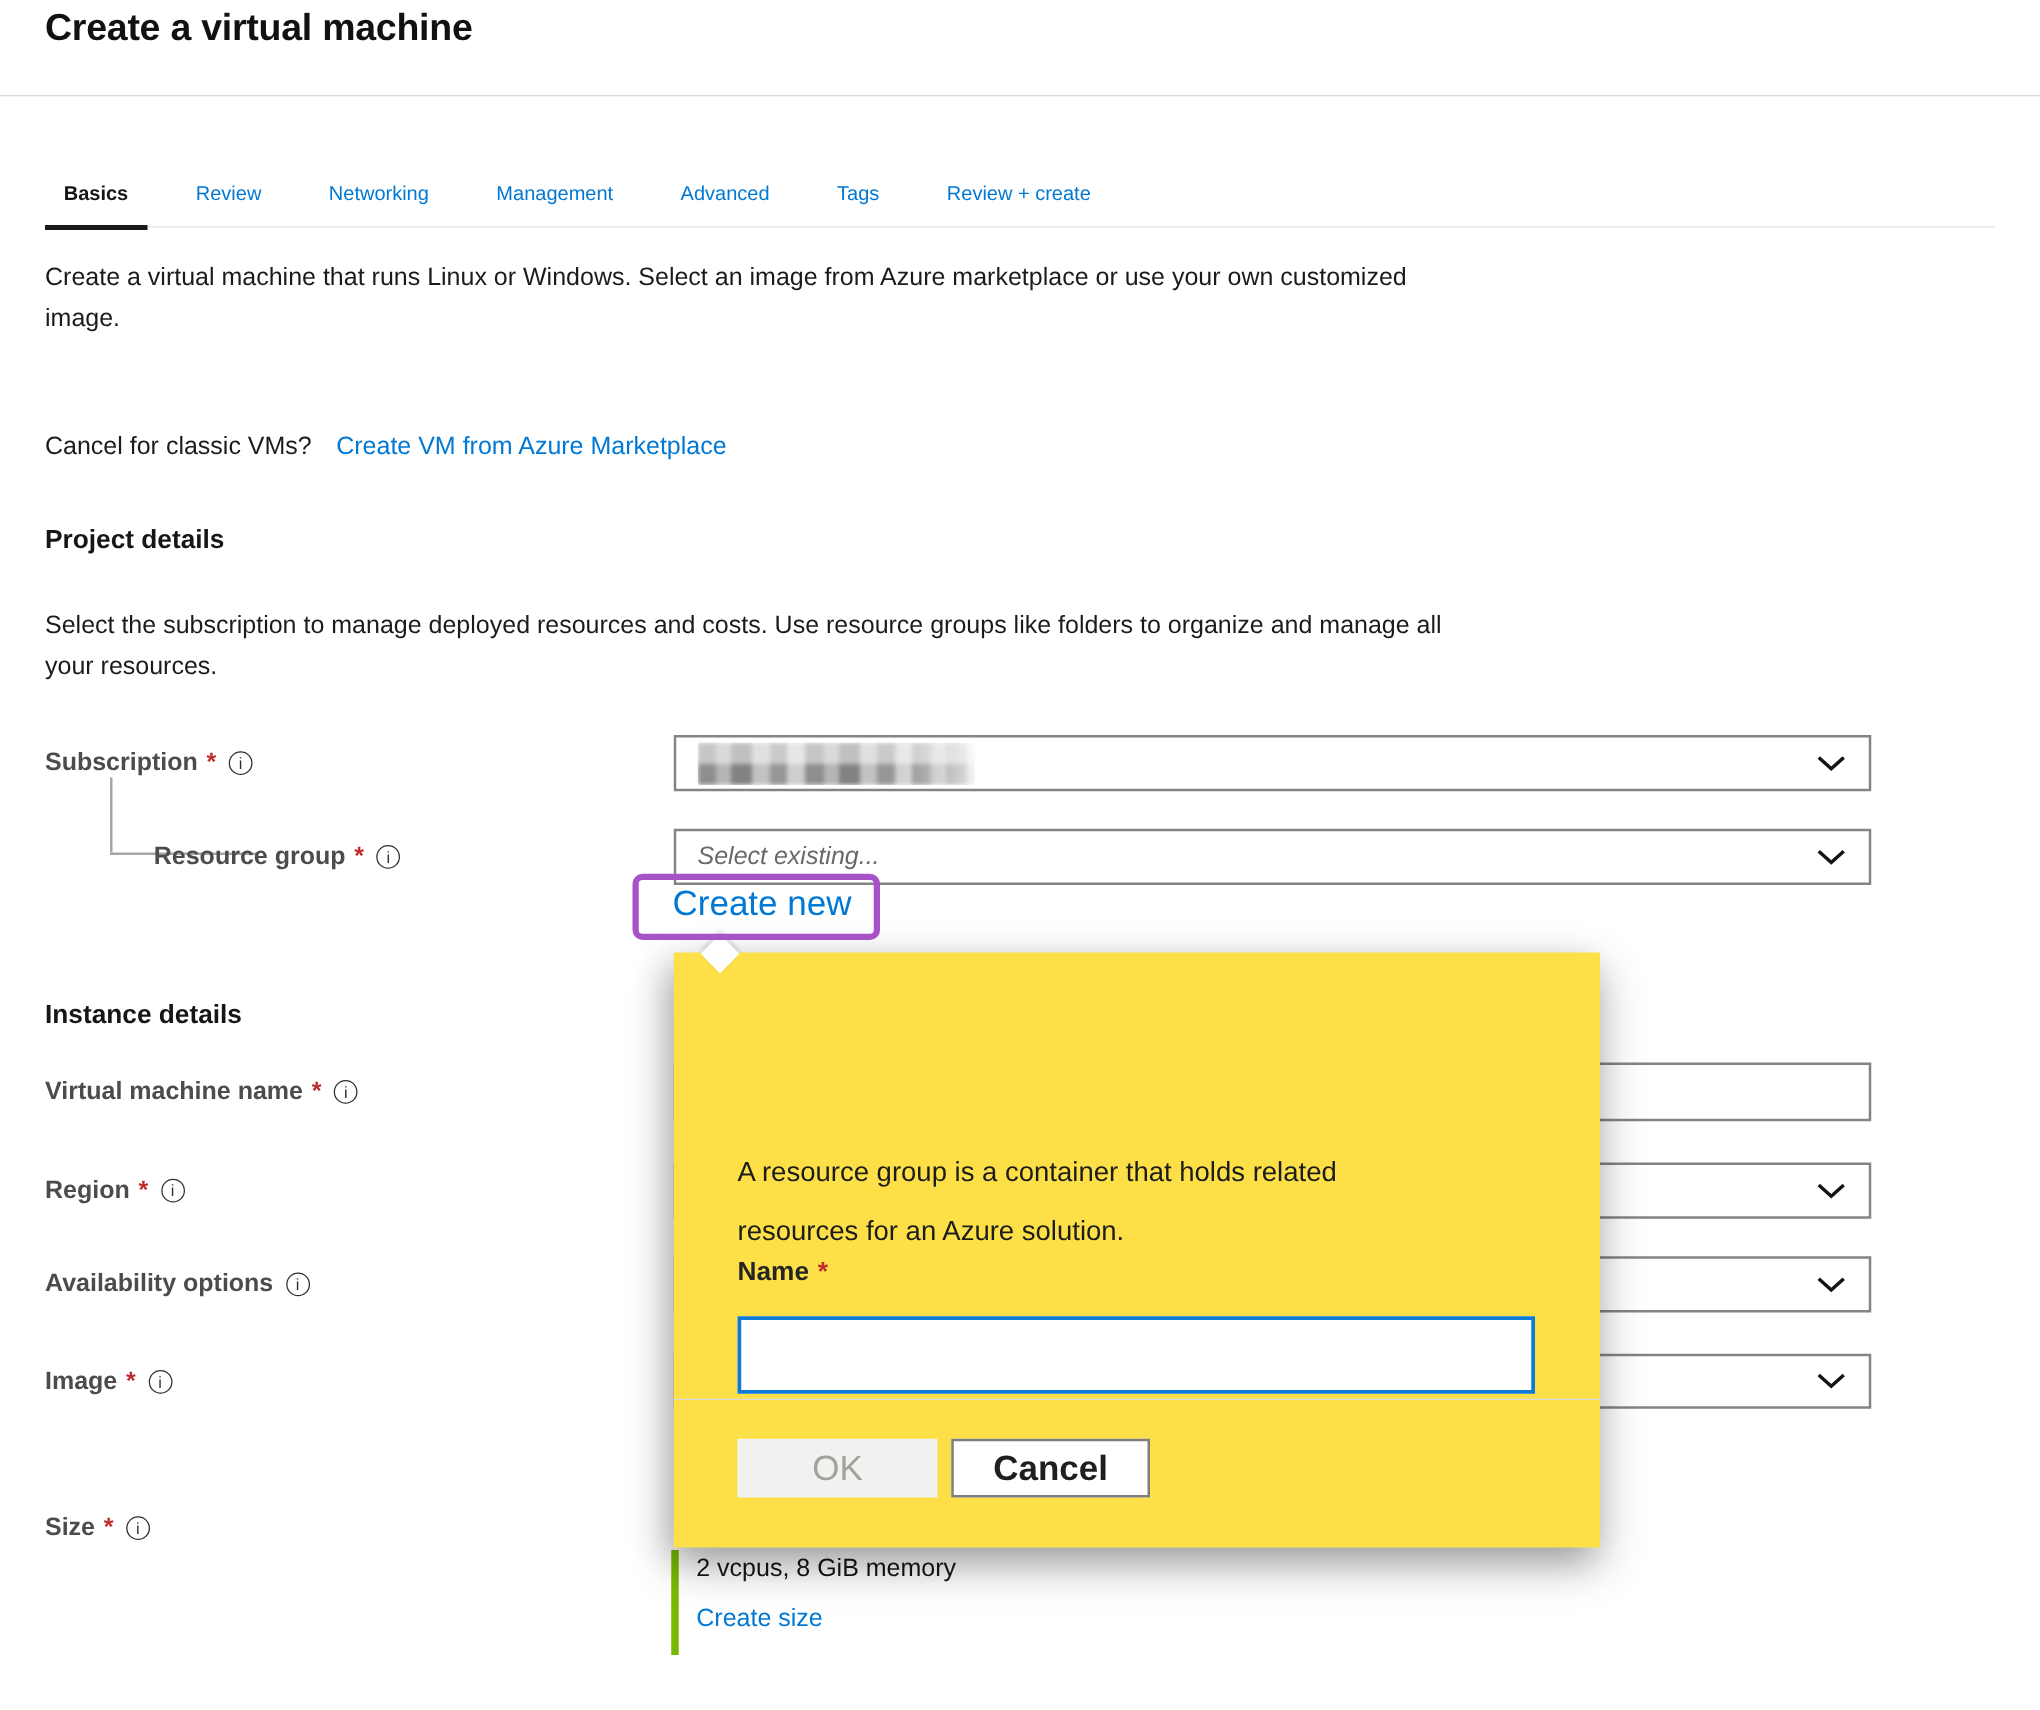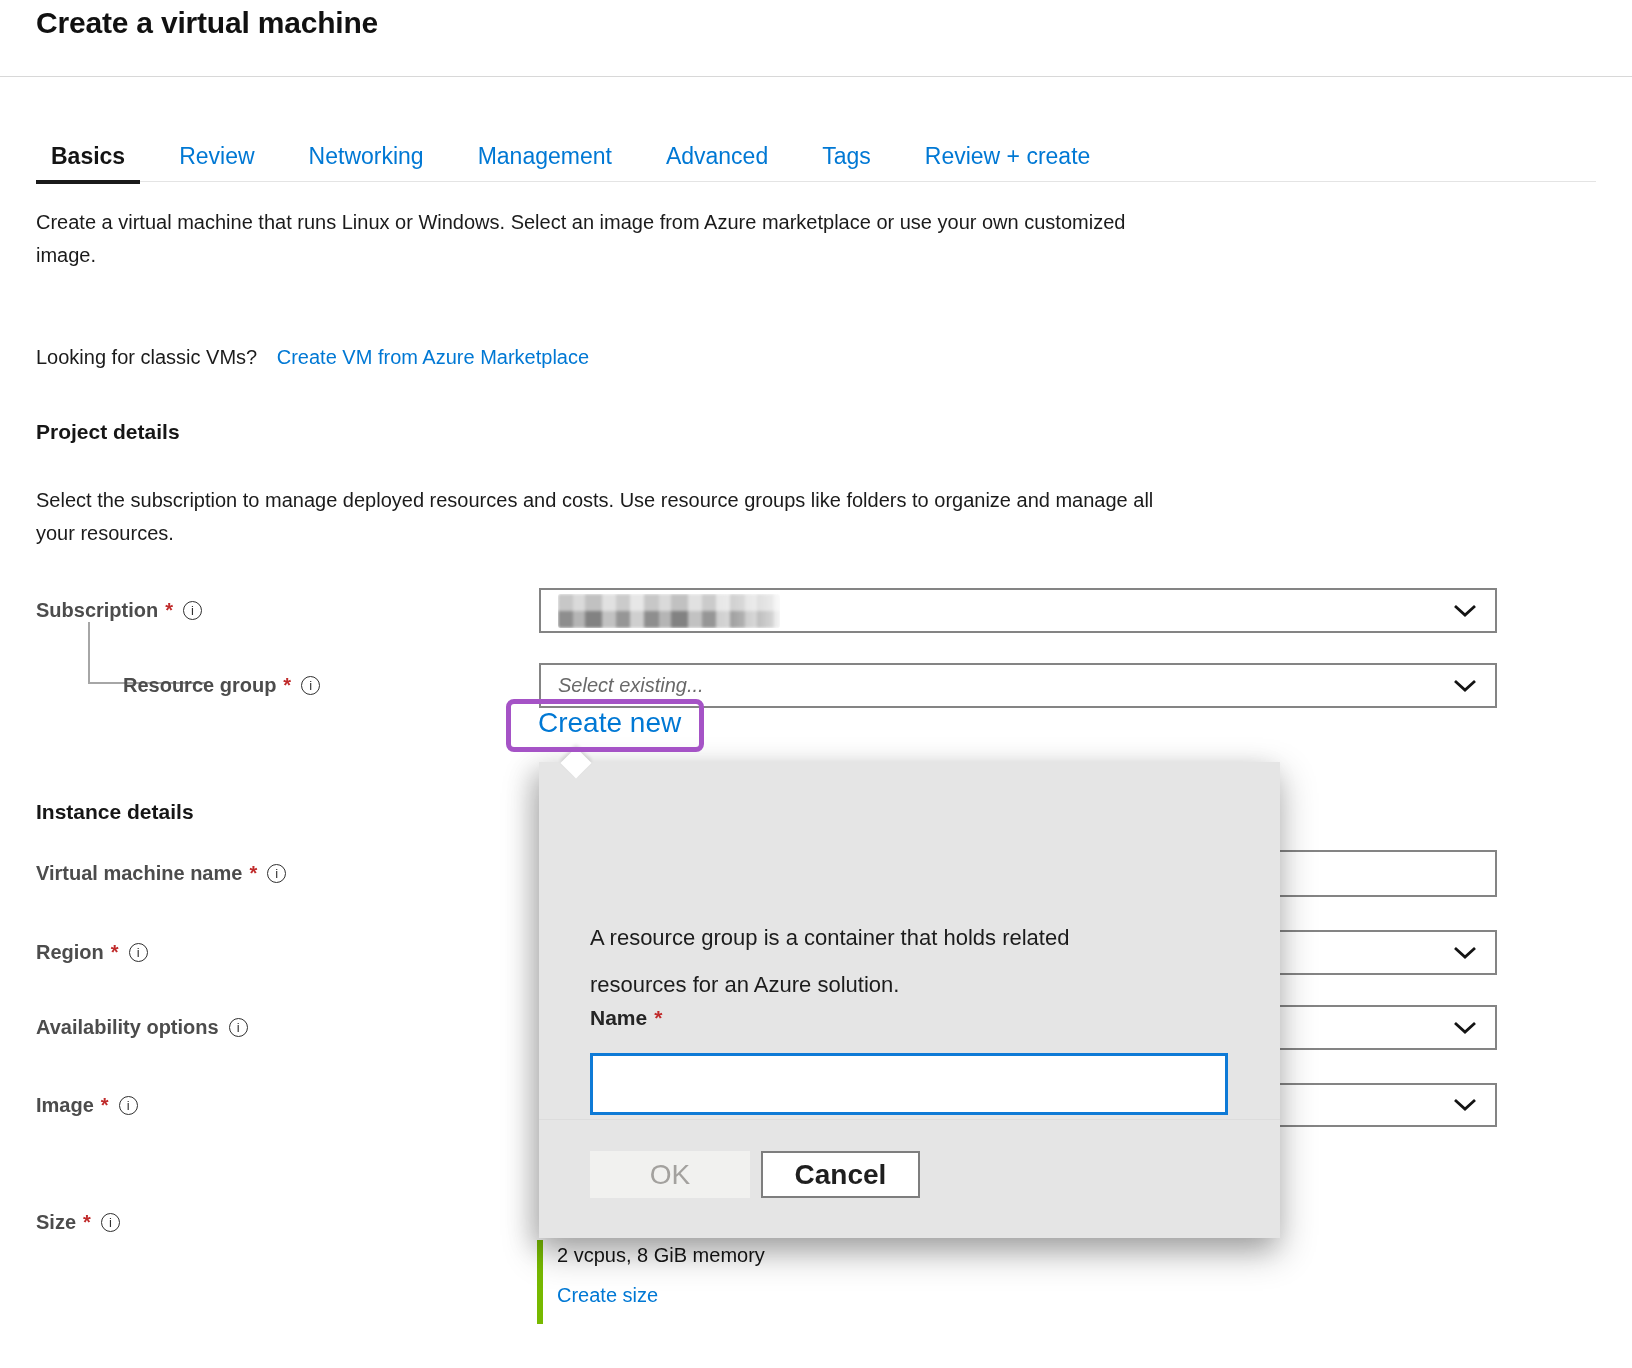--- a/index.html
+++ b/index.html
@@ -6,21 +6,21 @@
   html,body { background:#fff; }
   body { font-family: "Liberation Sans", sans-serif; color:#1b1b1b; }
   #page { position:relative; width:1632px; height:1368px; background:#fff; overflow:hidden; }
 
   
   .page-title { position:absolute; left:36px; top:6px; font-size:30px; font-weight:700; color:#111; letter-spacing:-0.2px; }
   .header-divider { position:absolute; left:0; top:76px; width:1632px; height:1px; background:#d8d8d8; }
 
   
   .tabs { position:absolute; left:36px; top:134px; width:1560px; height:48px; display:flex; gap:24px; border-bottom:1px solid #e4e4e4; }
-  .tab { position:relative; height:48px; line-height:44px; padding:0 15px; font-size:23px; color:#0078d4; cursor:pointer; }
+  .tab { position:relative; height:48px; line-height:44px; padding:0 15px; font-size:16px; color:#0078d4; cursor:pointer; }
   .tab.active { color:#141414; font-weight:600; }
   .tab.active::after { content:""; position:absolute; left:0; right:0; bottom:-2px; height:4px; background:#1a1a1a; }
 
   
   .preline { white-space:pre-line; }
   .intro-p { position:absolute; left:36px; width:1420px; font-size:20px; line-height:33px; color:#1b1b1b; }
   .p1 { top:206px; }
   .p2 { top:273px; }
   .classic-line { position:absolute; left:36px; top:341px; font-size:20px; line-height:33px; }
   .classic-line .link { margin-left:14px; }
@@ -53,21 +53,21 @@
 
   .create-new { position:absolute; left:538px; top:707px; font-size:28px; z-index:25; }
   .annotation-box { position:absolute; left:506px; top:699px; width:198px; height:53px; border:5px solid #a553c6; border-radius:8px; z-index:30; pointer-events:none; }
 
   
   .size-bar { position:absolute; left:537px; top:1240px; width:6px; height:84px; background:#77b900; }
   .size-value { position:absolute; left:557px; top:1244px; font-size:20px; color:#161616; }
   .change-size { position:absolute; left:557px; top:1284px; font-size:20px; }
 
   
-  .popup { position:absolute; left:539px; top:762px; width:741px; height:476px; background:#e5e5e5; z-index:20;
+  .popup { position:absolute; left:539px; top:762px; width:741px; height:476px; background:#fde047; z-index:20;
            box-shadow: 0 14px 34px rgba(0,0,0,.30), -8px 8px 24px rgba(0,0,0,.14); }
   .popup-caret { position:absolute; top:-10px; left:26px; width:22px; height:22px; background:#fff; transform:rotate(45deg);
                  box-shadow:-2px -2px 4px rgba(0,0,0,.14); }
   .popup-desc { position:absolute; left:51px; top:152px; width:620px; font-size:22px; line-height:47px; color:#1c1c1c; }
   .popup-name-label { position:absolute; left:51px; top:244px; display:flex; align-items:center; font-size:21px; font-weight:600; color:#252525; }
   .popup-name-input { position:absolute; left:51px; top:291px; width:638px; height:62px; border:3px solid #0e7ad6; background:#fff; outline:none; font-size:20px; padding:0 14px; font-family:"Liberation Sans", sans-serif; }
   .popup-divider { position:absolute; left:0; top:357px; width:741px; height:1px; background:#dcdcdc; }
   .btn { position:absolute; top:389px; height:47px; font-size:28px; display:flex; align-items:center; justify-content:center; cursor:pointer; font-family:"Liberation Sans", sans-serif; }
   .btn-ok { left:51px; width:160px; background:#f1f1ef; color:#a3a19e; border:none; }
   .btn-cancel { left:222px; width:159px; background:#fff; color:#1f1f1f; border:2px solid #7e7e7e; font-weight:600; }
@@ -86,21 +86,21 @@
     <div class="tab">Networking</div>
     <div class="tab">Management</div>
     <div class="tab">Advanced</div>
     <div class="tab">Tags</div>
     <div class="tab">Review + create</div>
   </div>
 
   <p class="intro-p p1 preline">Create a virtual machine that runs Linux or Windows. Select an image from Azure marketplace or use your own customized
 image.</p>
   <div class="classic-line">
-    <span>Looking for classic VMs?</span>
+    <span>Cancel for classic VMs?</span>
     <a class="link">Create VM from Azure Marketplace</a>
   </div>
 
   <h2 class="section-heading" style="top:420px;">Project details</h2>
   <p class="proj-desc preline">Select the subscription to manage deployed resources and costs. Use resource groups like folders to organize and manage all
 your resources.</p>
 
   <div class="field-label" style="left:36px; top:588px; height:45px;">
     <span>Subscription</span>
     <span class="req">*</span>

